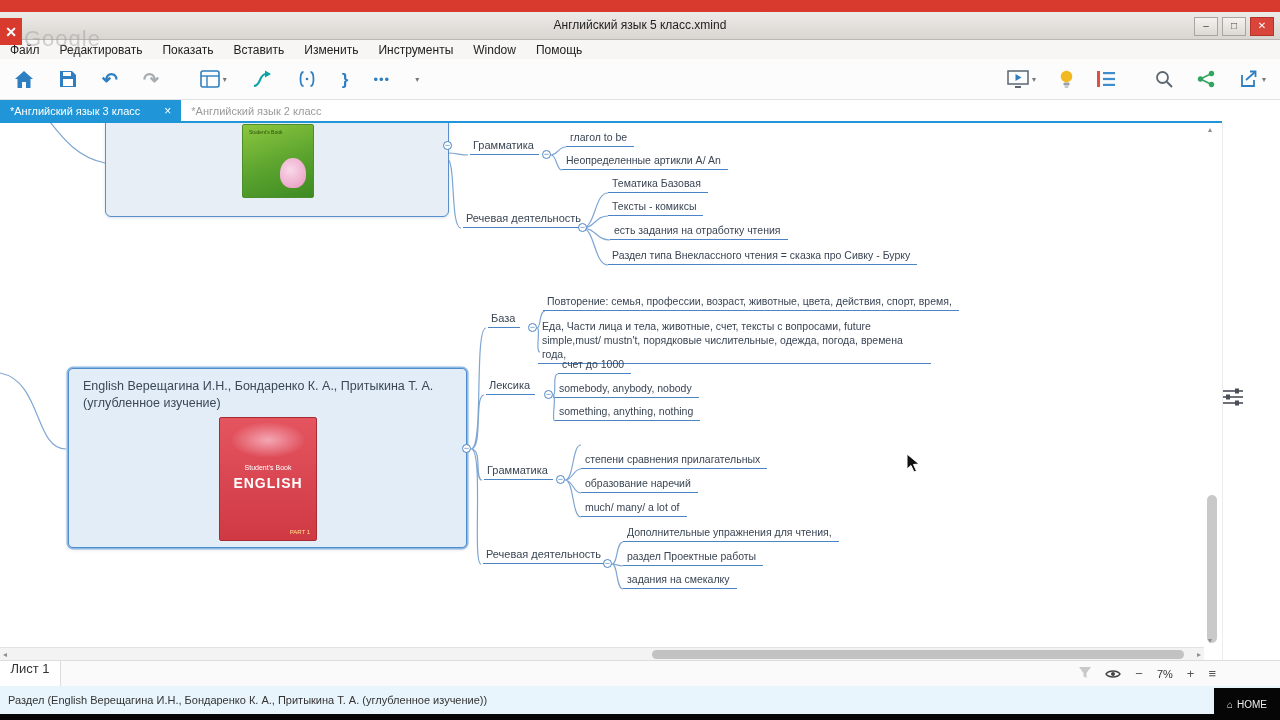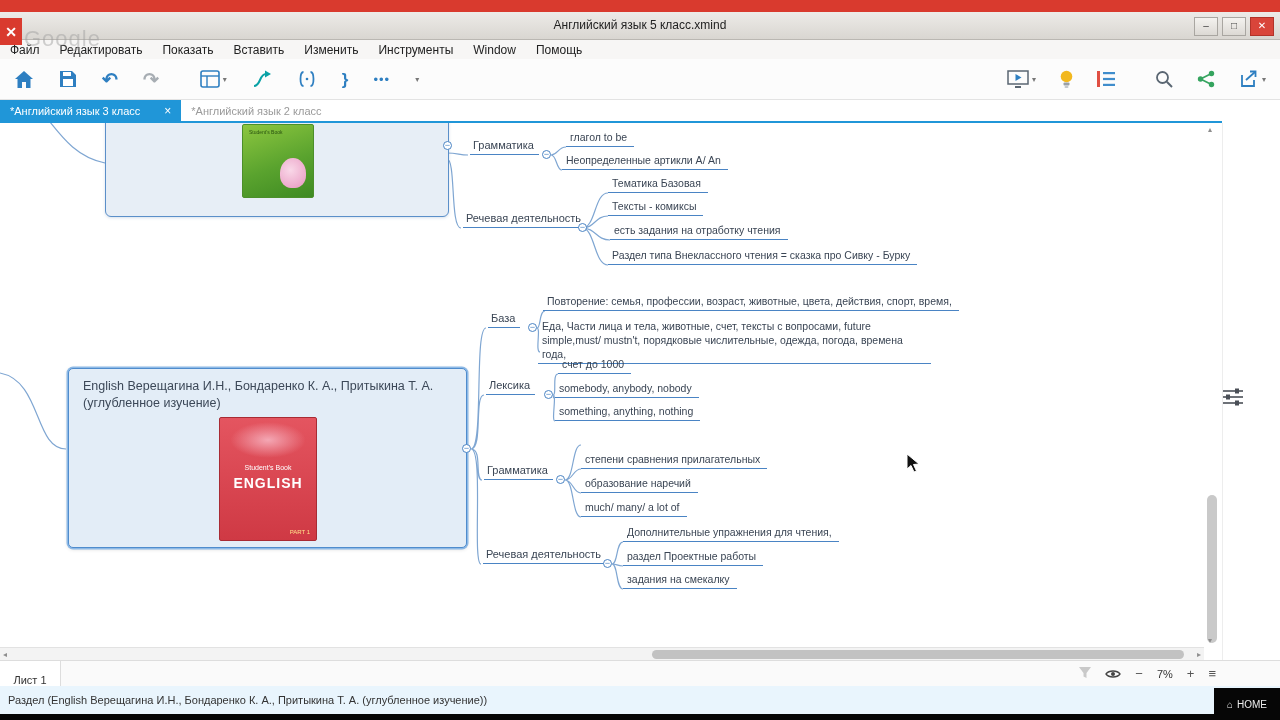--- a/index.html
+++ b/index.html
@@ -91,21 +91,21 @@
       border-left:1px solid #ededed;box-sizing:border-box;display:flex;flex-direction:row;
       align-items:center;gap:36px;padding-top:16px;font-family:Liberation Mono, monospace;}
   #panel>span{cursor:pointer;}
   .aa{width:24px;height:20px;background:#434a56;color:#fff;border-radius:4px;font-size:10px;font-weight:bold;
       display:flex;align-items:center;justify-content:center;}
 
   
   #sheetbar{position:absolute;left:0;top:660px;width:1280px;height:26px;background:#fafafa;
       border-top:1px solid #ddd;box-sizing:border-box;}
   .sheet-tab{position:absolute;left:0;top:0;width:60px;height:100%;background:#fff;border-right:1px solid #ddd;
-      display:flex;align-items:flex-end;justify-content:center;font-size:11px;color:#333;cursor:pointer;}
+      display:flex;align-items:flex-start;justify-content:center;font-size:13px;color:#333;cursor:pointer;}
   .sheet-controls{position:absolute;right:64px;top:0;height:100%;display:flex;align-items:center;gap:14px;}
   .zbtn{font-size:13px;color:#555;cursor:pointer;line-height:1;}
   .zlevel{font-size:11px;color:#333;cursor:pointer;}
 
   
   #statusbar{position:absolute;left:0;top:686px;width:1280px;height:28px;background:#e9f5fd;
       font-size:11px;color:#333;line-height:28px;box-sizing:border-box;padding-left:8px;}
   .autosave{position:absolute;right:78px;top:0;color:#555;}
   #bottomstrip{position:absolute;left:0;top:714px;width:1280px;height:6px;background:#060606;}
   #homebox{position:absolute;right:0;top:688px;width:66px;height:32px;background:#060606;color:#eee;

